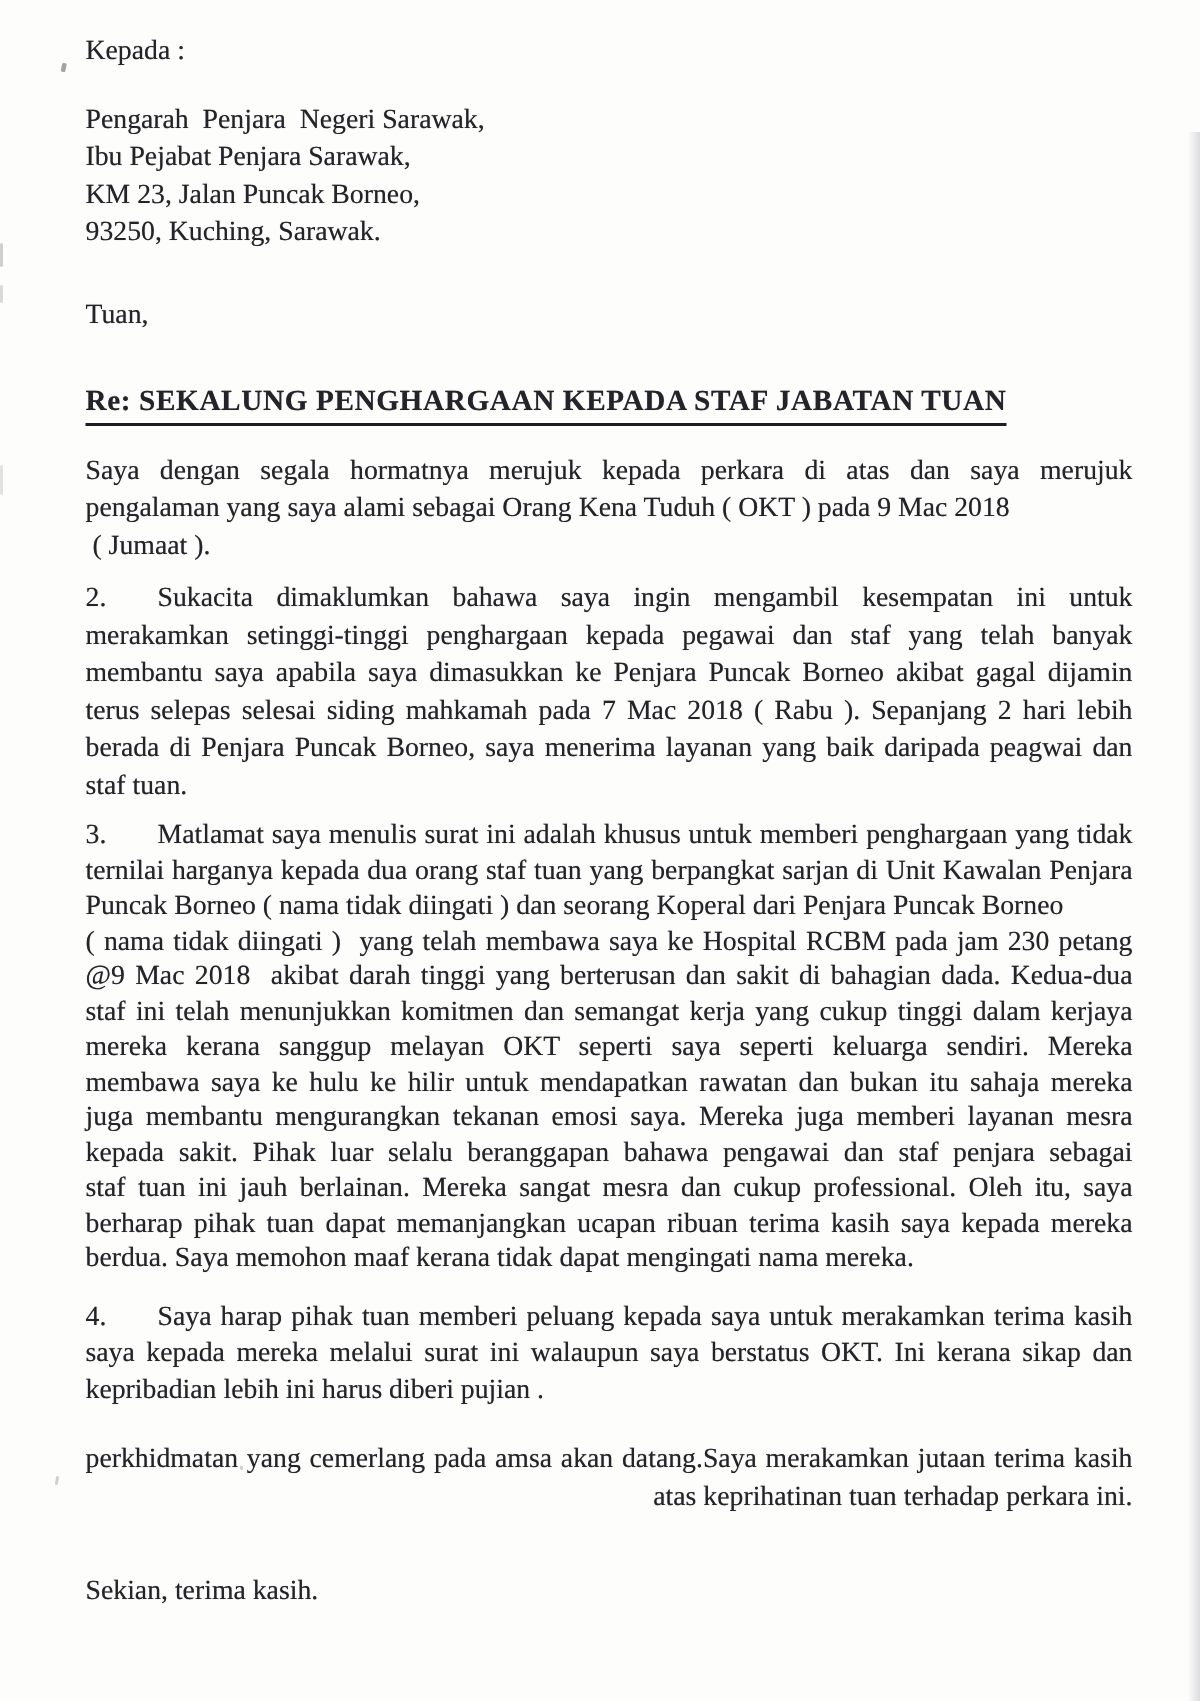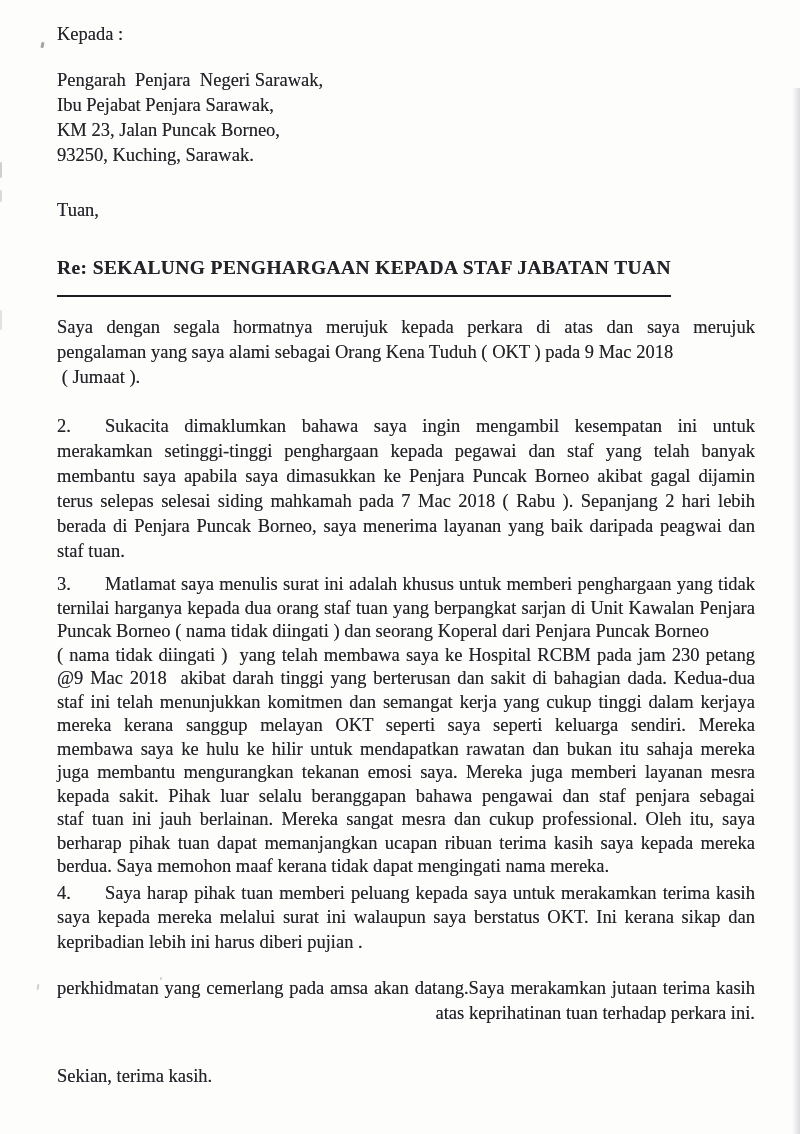--- a/index.html
+++ b/index.html
@@ -33,27 +33,27 @@
   }
   .address { margin-top: 21px; }
   .greeting { margin-top: 30px; }
   .subject-row { margin-top: 32px; line-height: 26px; }
   .subject {
     display: inline-block;
     font-weight: 700;
     font-size: 19.5px;
     letter-spacing: 0.4px;
     border-bottom: 2px solid #1c1c22;
-    padding-bottom: 14px;
+    padding-bottom: 1px;
   }
   .para.p1 { margin-top: 18px; }
-  .para.p2 { margin-top: 24px; }
+  .para.p2 { margin-top: 10px; }
   .para.p3 { margin-top: 9px; }
   .para.p3 .line { line-height: 23.5px; }
-  .para.p4 { margin-top: 2px; }
+  .para.p4 { margin-top: 14px; }
   .para.p4 .line { line-height: 24.5px; }
   .para.p5 { margin-top: 22px; }
   .para.p5 .line { line-height: 24.5px; text-align: right; }
   .closing { margin-top: 39px; }
 
   
   .edge-strip {
     position: absolute; right: 0; top: 88px; bottom: 0; width: 8px;
     background: linear-gradient(to left, rgba(165,165,175,0.38), rgba(165,165,175,0.0));
   }

